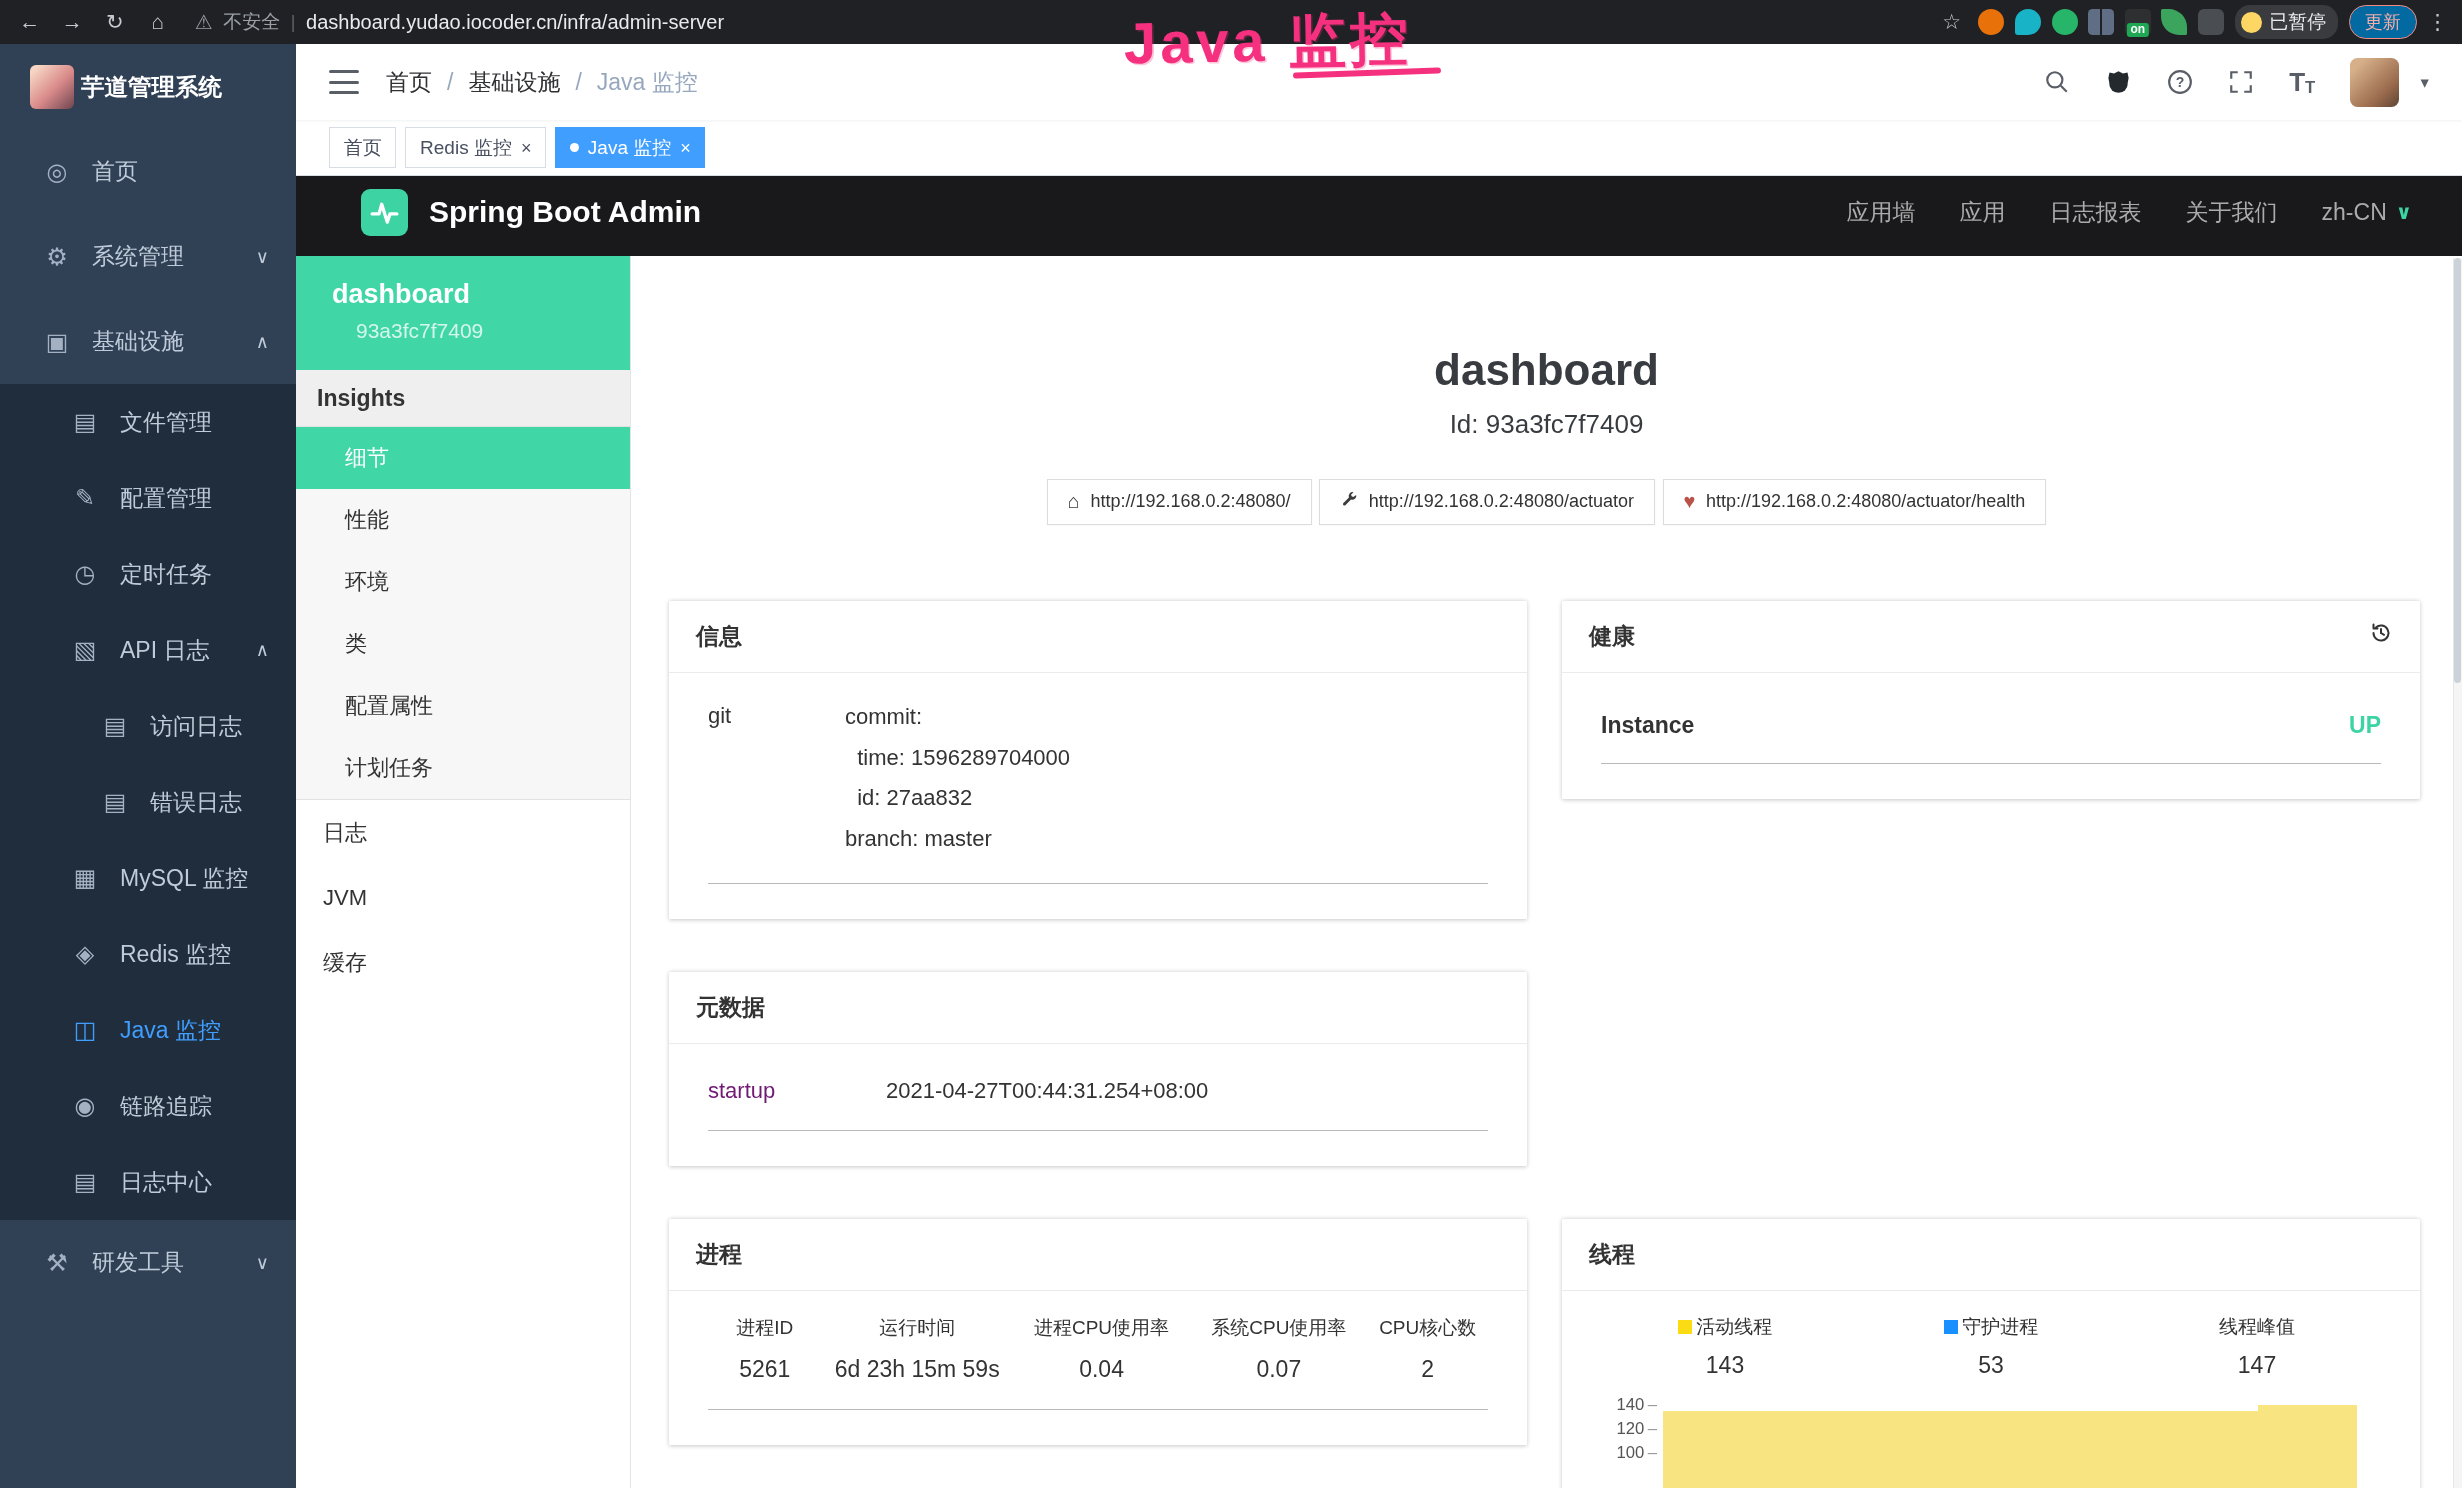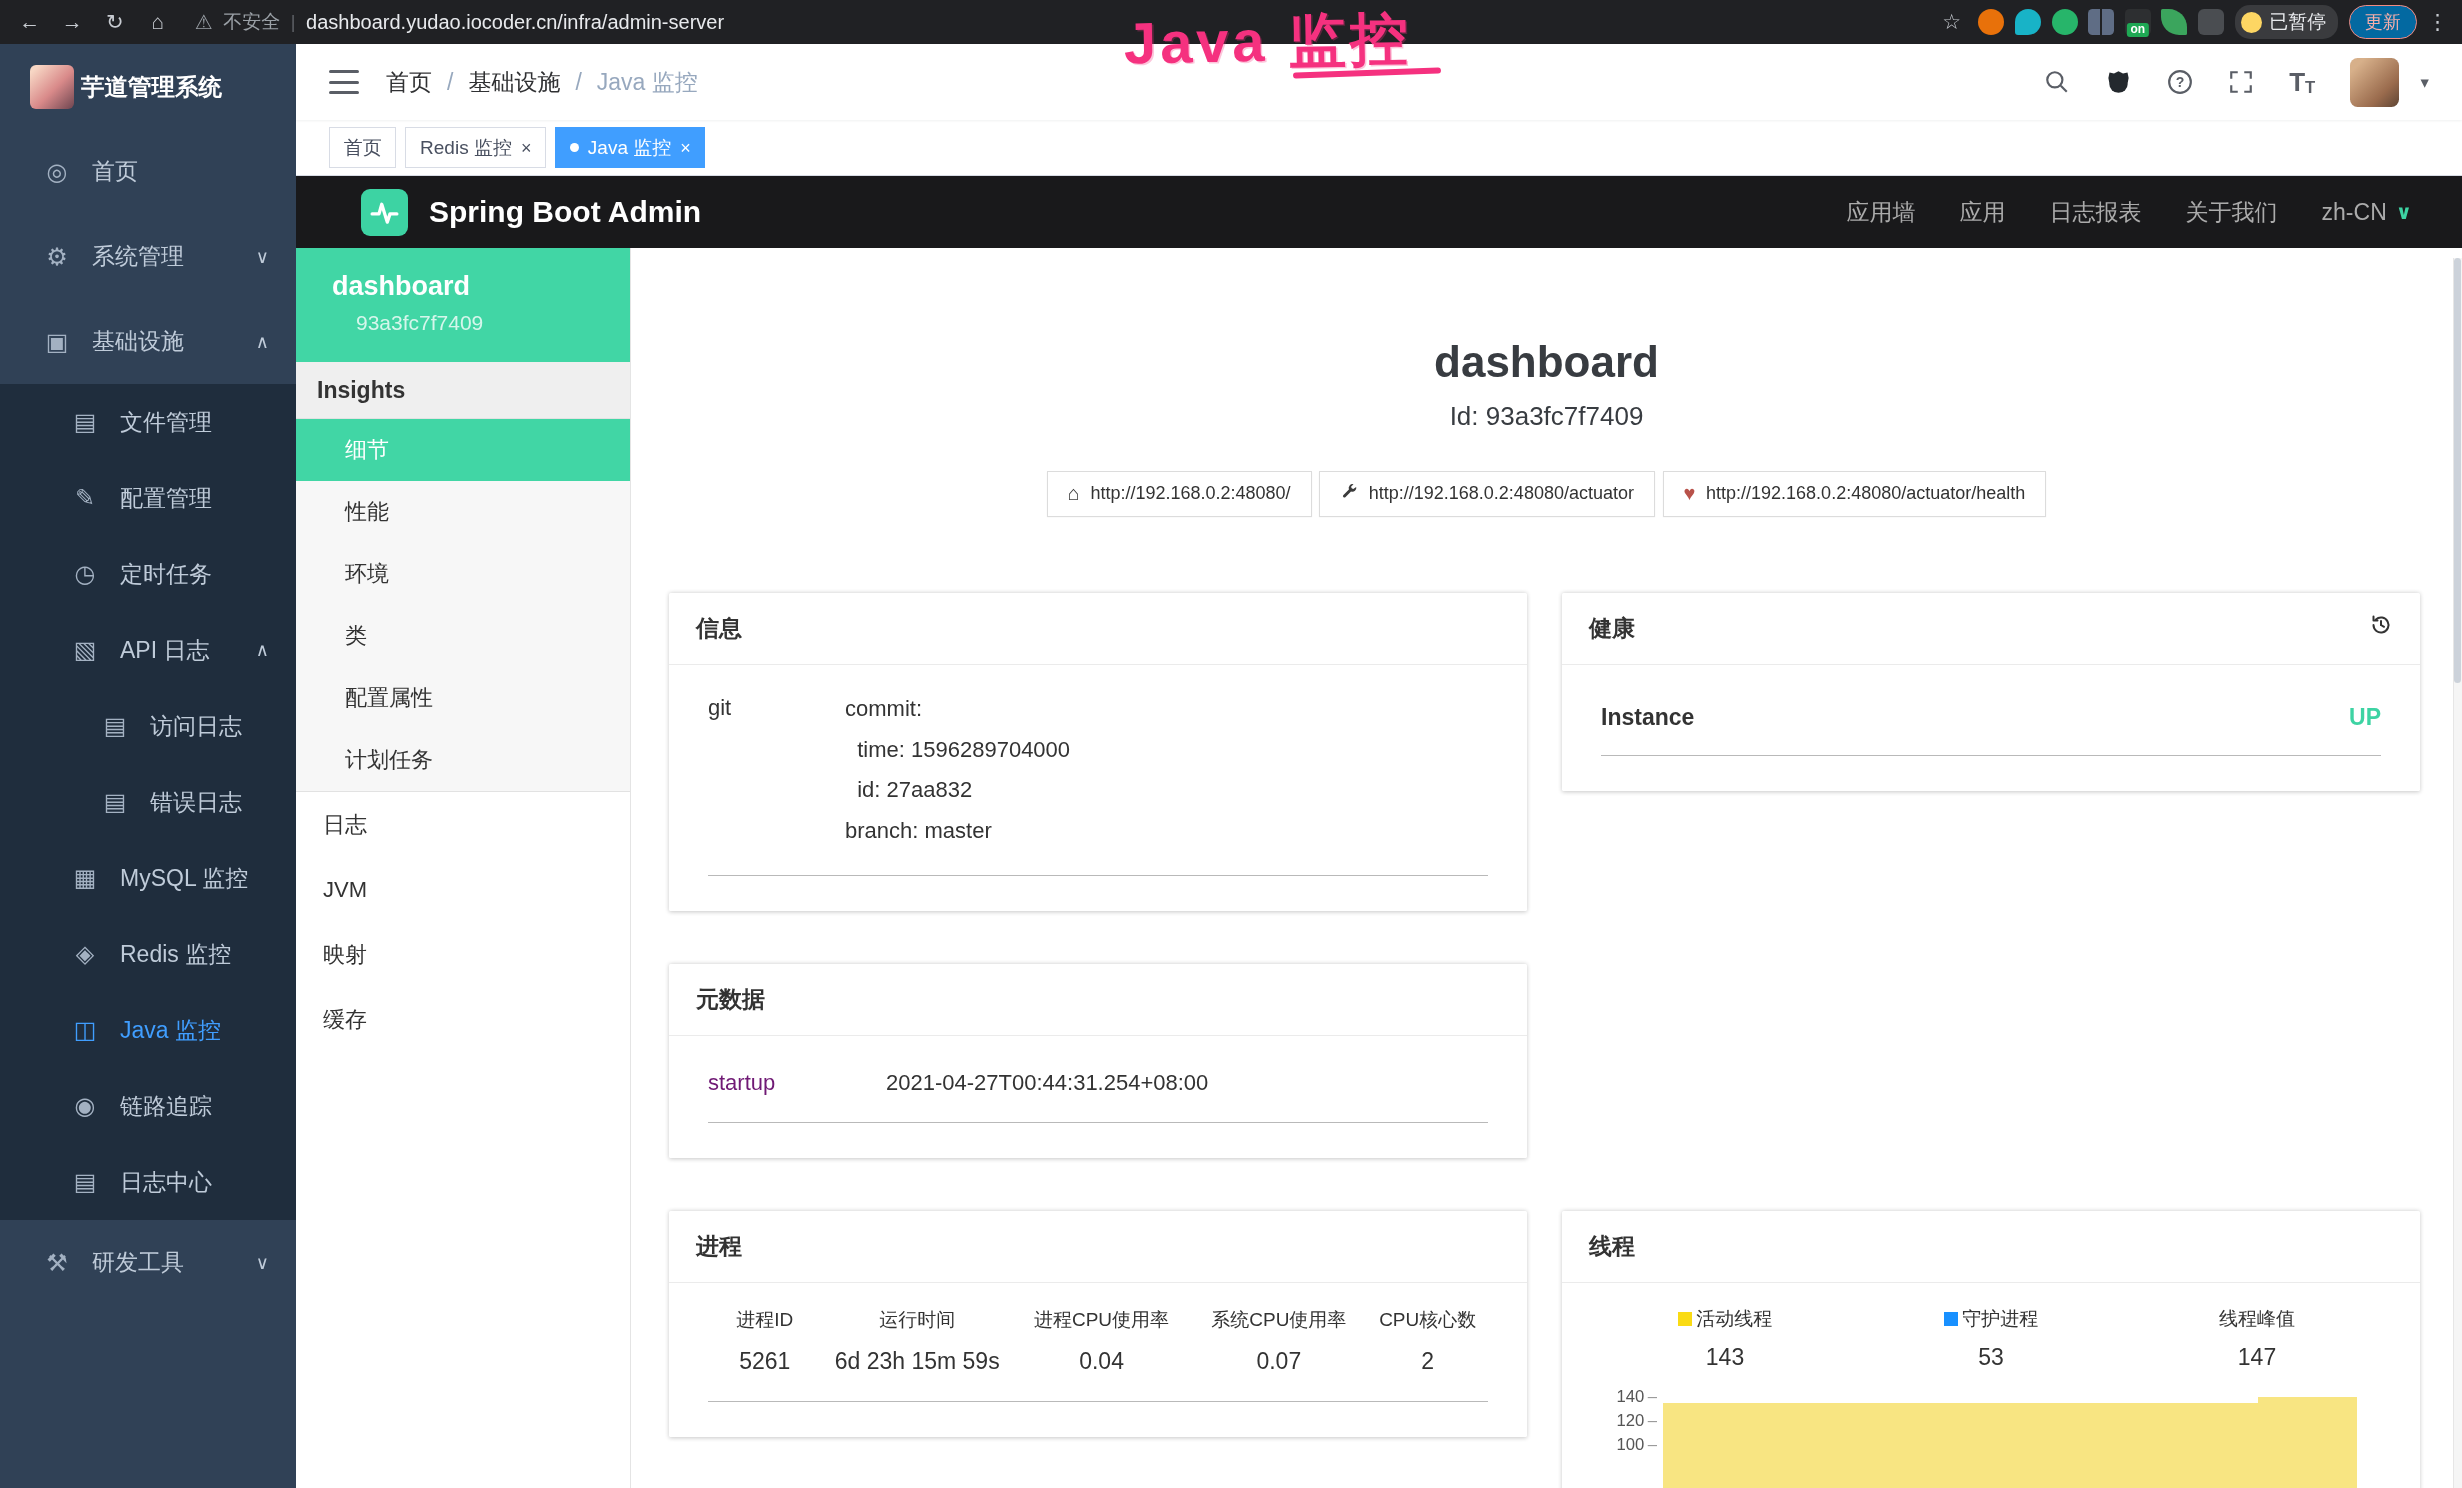--- a/index.html
+++ b/index.html
@@ -64,21 +64,21 @@
   .avatar-caret{font-size:16.7px;color:#5a5e66;margin-left:-13.7px;}
 
   
   .tags-bar{height:55px;background:#fff;border-bottom:0.8px solid #d8dce5;display:flex;align-items:center;padding:0 33px;gap:9px;position:relative;z-index:2;}
   .tag-chip{display:inline-flex;align-items:center;height:39px;padding:0 13.7px;border:0.8px solid #d8dce5;background:#fff;color:#495060;font-size:19px;gap:9px;cursor:pointer;white-space:nowrap;}
   .tag-chip.active{background:#409eff;border-color:#409eff;color:#fff;}
   .tag-dot{width:9px;height:9px;border-radius:50%;background:#fff;display:inline-block;}
   .tag-close{font-size:18px;line-height:1;}
 
   
-  .sba-nav{height:72px;background:#19191b;display:flex;align-items:center;padding:0 50px 0 65px;}
+  .sba-nav{height:72px;background:#19191b;display:flex;align-items:center;padding:0 50px 8px 65px;}
   .sba-logo{width:47px;height:47px;border-radius:9px;background:#3dd3a3;display:flex;align-items:center;justify-content:center;margin-right:21px;flex-shrink:0;}
   .sba-brand{color:#fff;font-size:30px;font-weight:bold;white-space:nowrap;}
   .sba-links{margin-left:auto;display:flex;align-items:center;gap:44px;font-size:23px;color:#ababab;white-space:nowrap;}
   .sba-link{cursor:pointer;}
   .lang{display:flex;align-items:center;gap:9px;cursor:pointer;}
   .lang-caret{color:#3dd3a3;font-size:20px;font-weight:bold;}
 
   
   .sba-body{flex:1;display:flex;min-height:0;}
   .sba-sidebar{width:334px;background:#fff;border-right:0.8px solid #e4e4e4;flex-shrink:0;}
@@ -352,21 +352,20 @@
           <div class="sba-insights">
             <div class="sba-sub-item active">细节</div>
             <div class="sba-sub-item">性能</div>
             <div class="sba-sub-item">环境</div>
             <div class="sba-sub-item">类</div>
             <div class="sba-sub-item">配置属性</div>
             <div class="sba-sub-item">计划任务</div>
           </div>
           <div class="sba-top-item">日志</div>
           <div class="sba-top-item">JVM</div>
-          <div class="sba-top-item">映射</div>
           <div class="sba-top-item">缓存</div>
         </aside>
 
         <main class="sba-content">
           <div class="page-title">dashboard</div>
           <div class="page-subtitle">Id: 93a3fc7f7409</div>
 
           <div class="endpoints">
             <span class="endpoint-btn">
               <span class="ep-icon">⌂</span>

